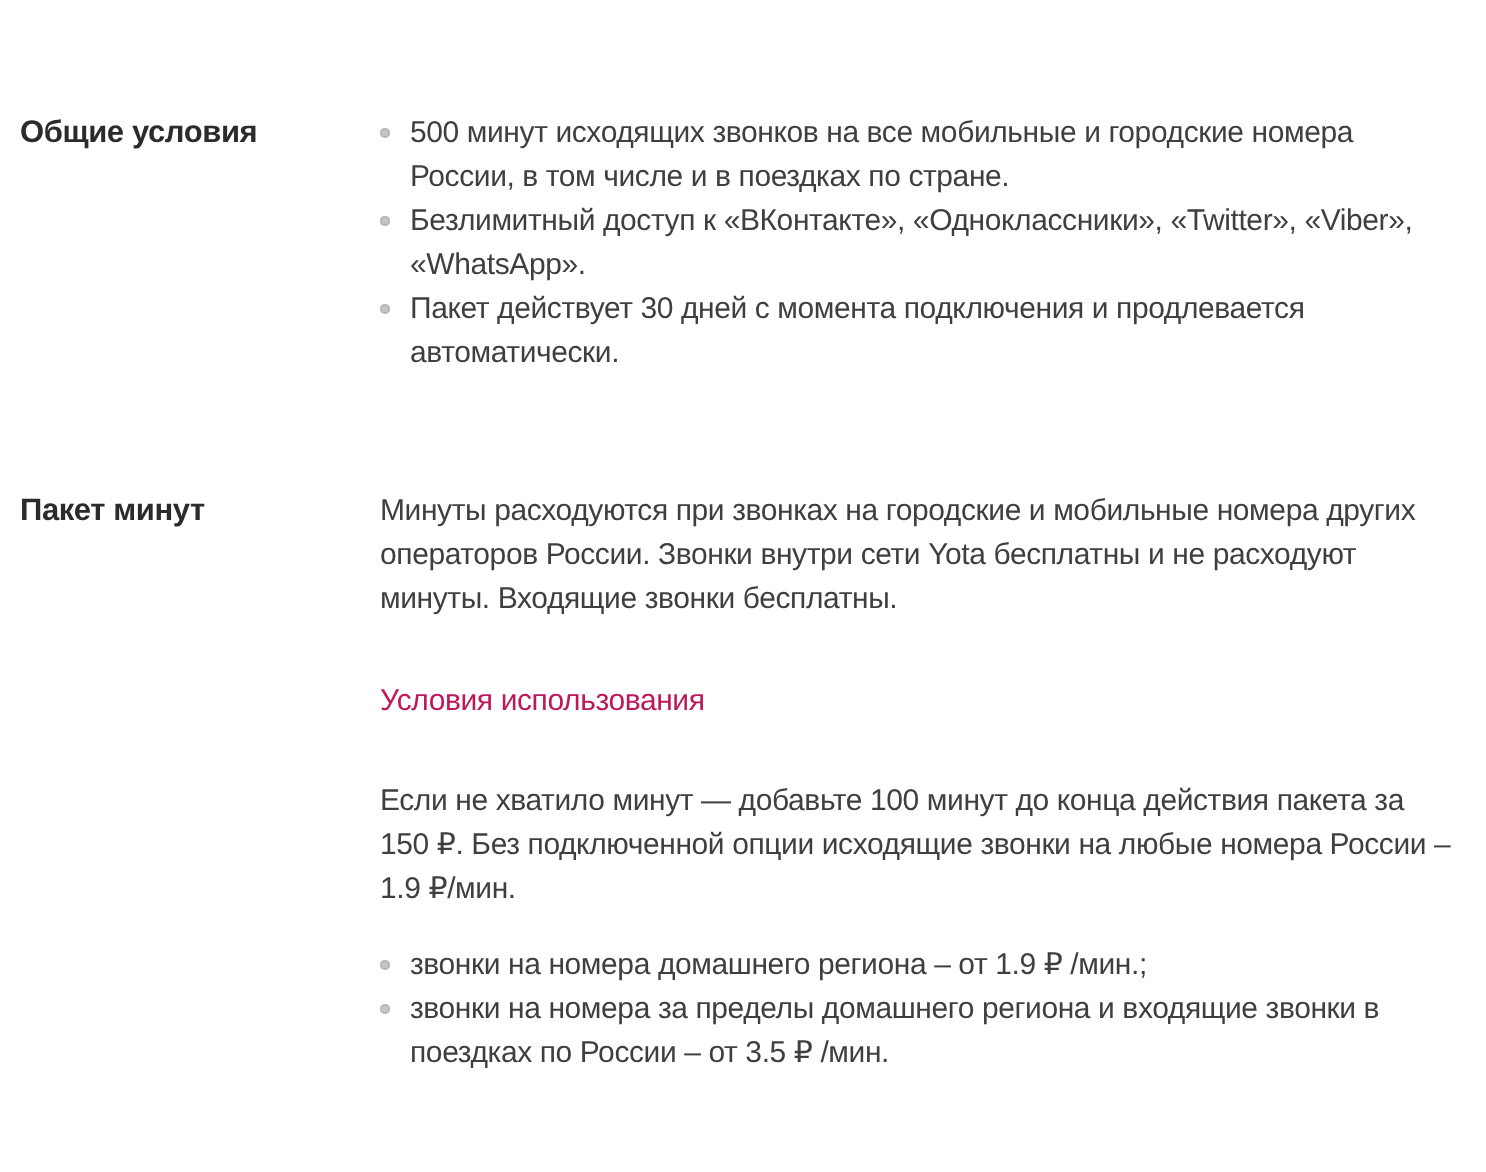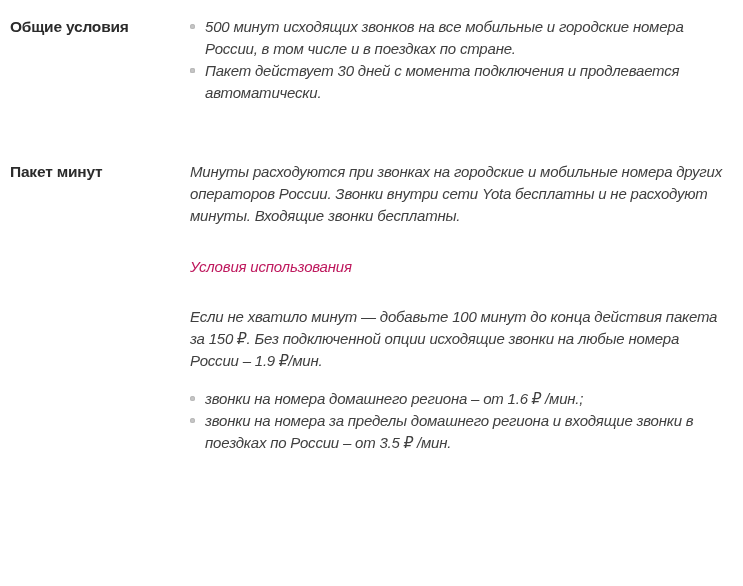--- a/index.html
+++ b/index.html
@@ -11,42 +11,41 @@
     width: 743px;
     height: 586px;
     overflow: hidden;
     font-family: "Liberation Sans", "DejaVu Sans", sans-serif;
     color: #3f3f3f;
     font-size: 15px;
     line-height: 22px;
     letter-spacing: -0.2px;
   }
   .content {
-    padding-top: 16px;
+    padding-top: 56px;
     padding-left: 10px;
     box-sizing: border-box;
   }
   .row {
     display: flex;
     align-items: flex-start;
   }
   .row + .row {
     margin-top: 57px;
   }
   .term {
     width: 180px;
     flex: 0 0 180px;
     font-weight: bold;
     color: #2b2b2b;
     font-size: 15.5px;
   }
   .def {
     width: 540px;
     flex: 0 0 540px;
-    font-style: italic;
   }
   ul.bullets {
     list-style: none;
     margin: 0;
     padding: 0;
   }
   ul.bullets li {
     position: relative;
     padding-left: 15px;
   }
@@ -82,40 +81,44 @@
       <ul class="bullets">
         <li>
           <span class="dot"></span>
           <span>500 минут исходящих звонков на все мобильные и городские номера России, в том числе и в поездках по стране.</span>
         </li>
         <li>
           <span class="dot"></span>
         </li>
         <li>
           <span class="dot"></span>
+          <span>Безлимитный доступ к «ВКонтакте», «Одноклассники», «Twitter», «Viber», «WhatsApp».</span>
+        </li>
+        <li>
+          <span class="dot"></span>
           <span>Пакет действует 30 дней с момента подключения и продлевается автоматически.</span>
         </li>
       </ul>
     </div>
   </div>
 
   <div class="row">
     <div class="term">Пакет минут</div>
     <div class="def">
       <p class="p-intro">Минуты расходуются при звонках на городские и мобильные номера других операторов России. Звонки внутри сети Yota бесплатны и не расходуют минуты. Входящие звонки бесплатны.</p>
 
       <p class="subheading">Условия использования</p>
 
       <p class="p-add">Если не хватило минут — добавьте 100 минут до конца действия пакета за 150 ₽. Без подключенной опции исходящие звонки на любые номера России – 1.9 ₽/мин.</p>
 
 
       <ul class="bullets">
         <li>
           <span class="dot"></span>
-          <span>звонки на номера домашнего региона – от 1.6 ₽ /мин.;</span>
+          <span>звонки на номера домашнего региона – от 1.9 ₽ /мин.;</span>
         </li>
         <li>
           <span class="dot"></span>
           <span>звонки на номера за пределы домашнего региона и входящие звонки в поездках по России – от 3.5 ₽ /мин.</span>
         </li>
       </ul>
     </div>
   </div>
 
 </div>

